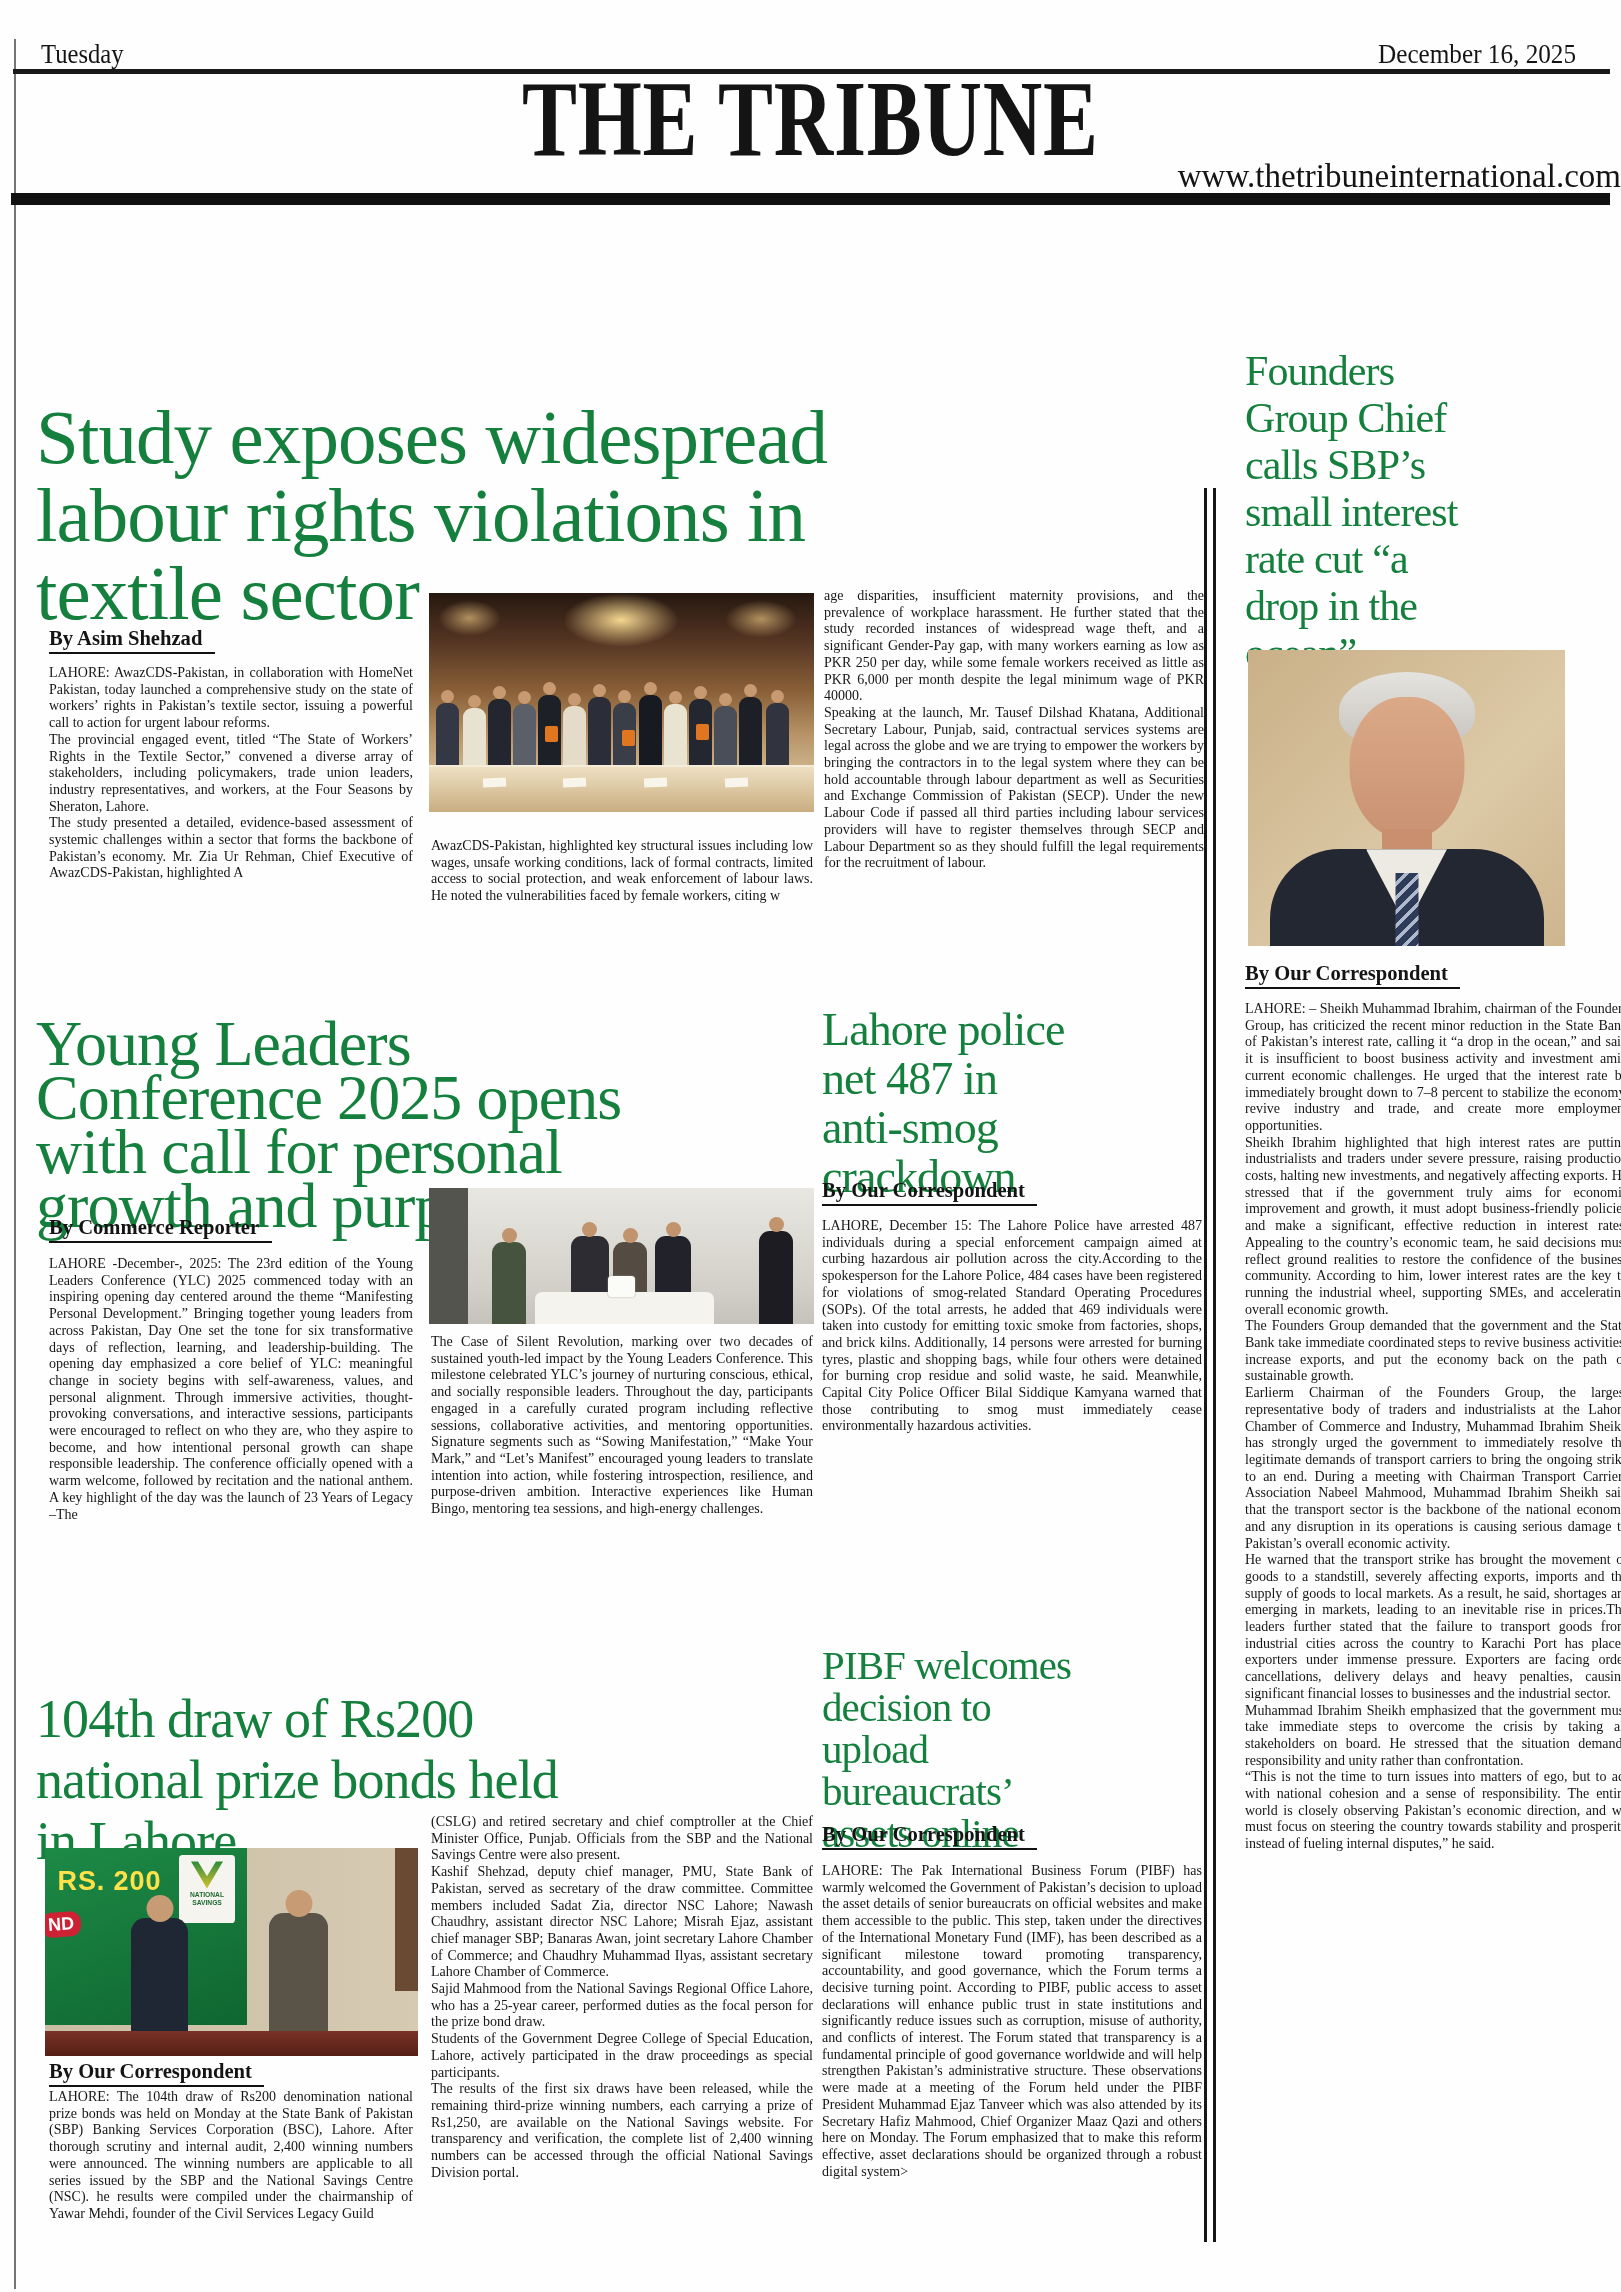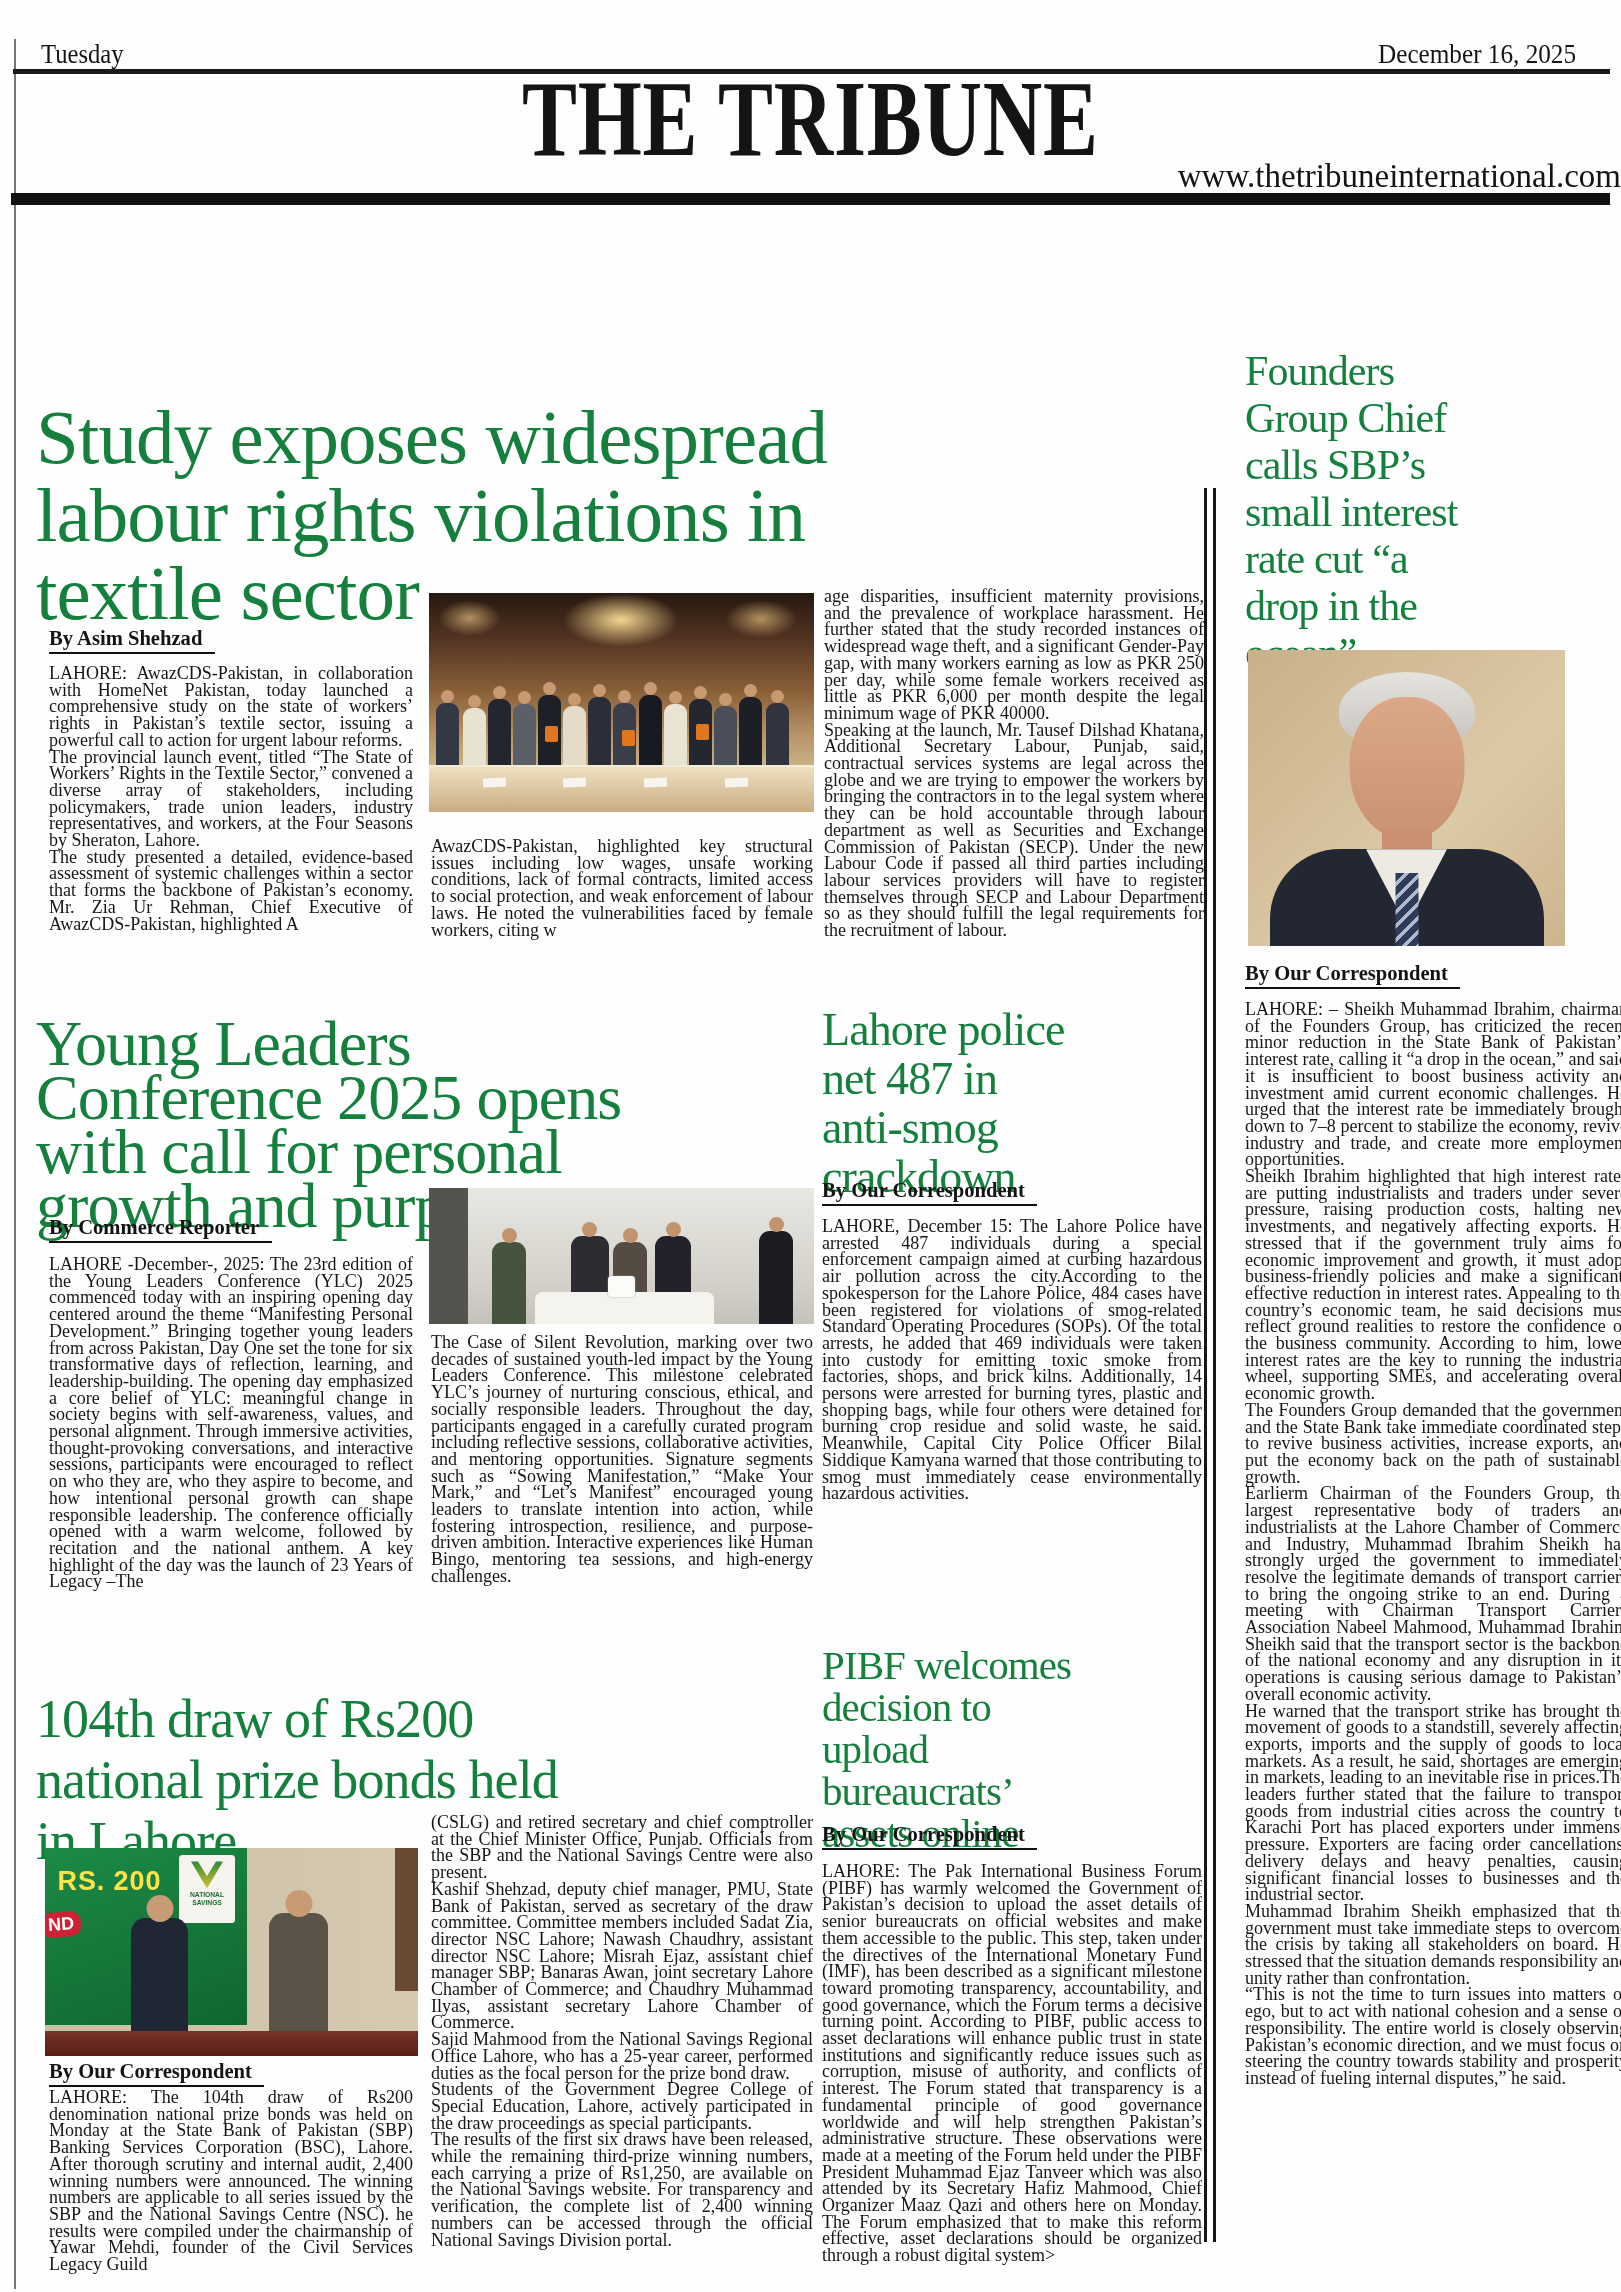--- a/index.html
+++ b/index.html
@@ -2,21 +2,21 @@
 <html style="font-size:14.3px"><head>
 <meta charset="utf-8">
 <style>
   html,body { margin:0; padding:0; background:#fff; }
   #page { position:relative; width:1621px; height:2293px; background:#fefefe;
           font-family:"Liberation Serif","DejaVu Serif",serif; color:#141414; overflow:hidden; }
   .abs { position:absolute; }
   .headline { font-weight:normal; white-space:pre-line; color:#15803d; letter-spacing:-0.9px; }
   .byline { display:inline-block; font-weight:bold; font-size:20.6px; border-bottom:2.2px solid #111;
             padding:0 12.5px 1.8px 0; }
-  .bt { font-size:18px; line-height:16.7px; text-align:justify; color:#161616; }
+  .bt { font-size:14px; line-height:16.7px; text-align:justify; color:#161616; }
   .bt p { margin:0; }
   .photo { position:absolute; overflow:hidden; }
   
   .day   { left:41px; top:38px; font-size:28px; transform:scaleX(.88); transform-origin:left top; }
   .date  { right:45px; top:38px; font-size:28px; transform:scaleX(.9); transform-origin:right top; }
   .rule1 { left:12.5px; right:10.7px; top:69px; height:5.4px; background:#1a1a1a; }
   .leftedge { left:14.3px; top:39px; bottom:3.6px; width:1.8px; background:#3a3a3a; opacity:.7; }
   .edition { left:0; right:0; top:77px; text-align:center; font-size:17px; }
   .masthead { left:0; right:0; top:82px; height:73px; line-height:73px; text-align:center; }
   .masthead span { display:inline-block; font-size:103px; font-weight:bold; letter-spacing:0.9px;
@@ -106,21 +106,21 @@
 
   <section>
     <h1 class="abs headline" style="left:36px; top:346px; width:1187px; font-size:77px; line-height:78px;">Study exposes widespread
 labour rights violations in
 textile sector</h1>
     <div class="abs" style="left:49px; top:627px;">
       <span class="byline">By Asim Shehzad</span>
     </div>
     <div class="abs bt" style="left:49px; top:665px; width:364px;">
       <p>LAHORE: AwazCDS-Pakistan, in collaboration with HomeNet Pakistan, today launched a comprehensive study on the state of workers’ rights in Pakistan’s textile sector, issuing a powerful call to action for urgent labour reforms.</p>
-      <p>The provincial launch event, titled “The State of Workers’ Rights in the Textile Sector,” convened a diverse array of stakeholders, including policymakers, trade union leaders, industry representatives, and workers, at the Four Seasons by Sheraton, Lahore.</p>
+      <p>The provincial engaged event, titled “The State of Workers’ Rights in the Textile Sector,” convened a diverse array of stakeholders, including policymakers, trade union leaders, industry representatives, and workers, at the Four Seasons by Sheraton, Lahore.</p>
       <p>The study presented a detailed, evidence-based assessment of systemic challenges within a sector that forms the backbone of Pakistan’s economy. Mr. Zia Ur Rehman, Chief Executive of AwazCDS-Pakistan, highlighted A</p>
     </div>
     <div class="photo pa" style="left:429px; top:593px; width:385px; height:219px;" title="Stakeholders gathered at the study launch event at Four Seasons by Sheraton, Lahore">
       <div class="glow g1"></div>
         <div class="glow g2"></div>
         <div class="glow g3"></div>
       <i class="fg" style="left:7.2px;   height:64px; background:#343844;"></i>
       <i class="fg" style="left:34px;  height:59px; background:#e8e2d0;"></i>
       <i class="fg" style="left:59px;  height:68px; background:#23262e;"></i>
       <i class="fg" style="left:84px;  height:63px; background:#5b5f68;"></i>

